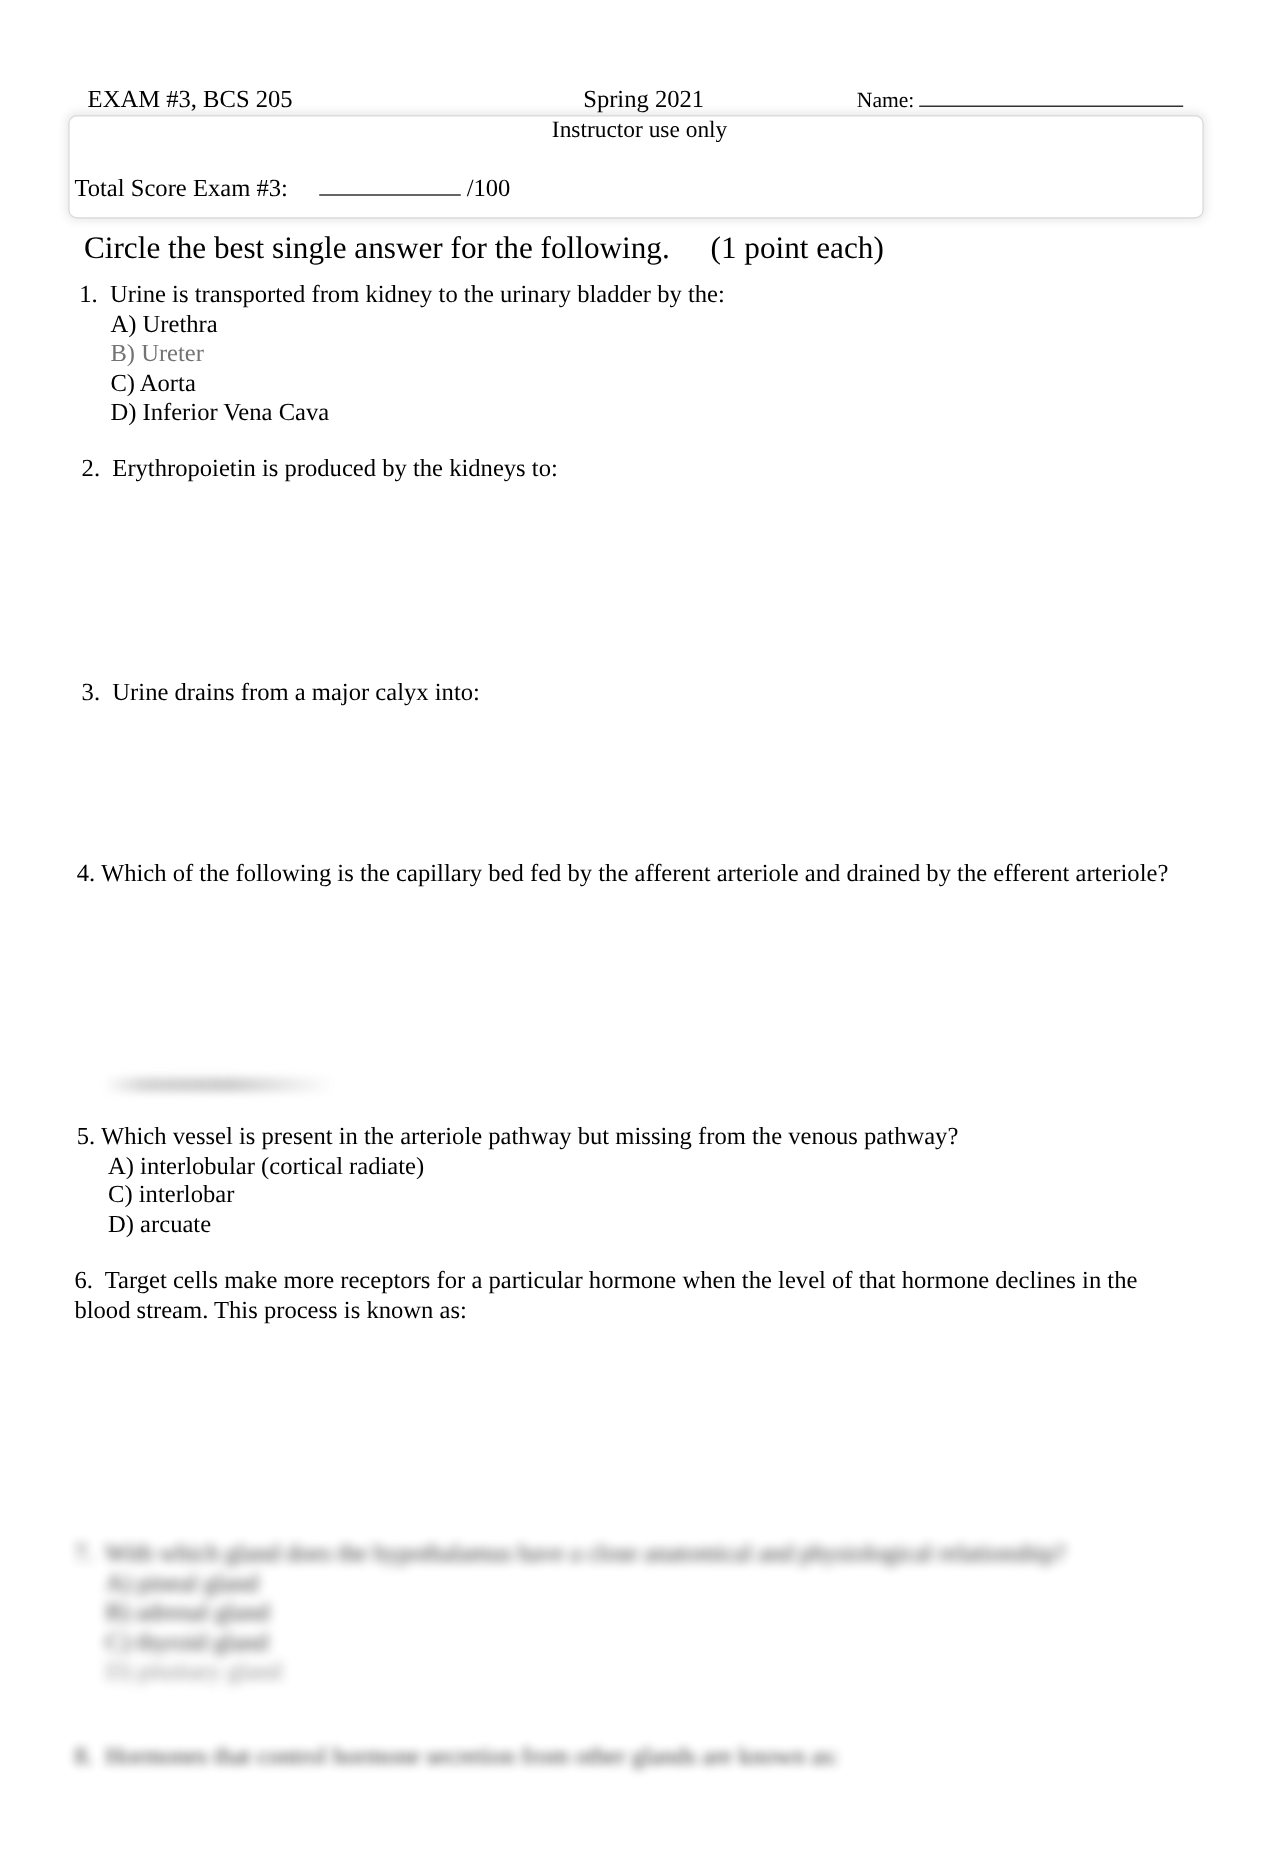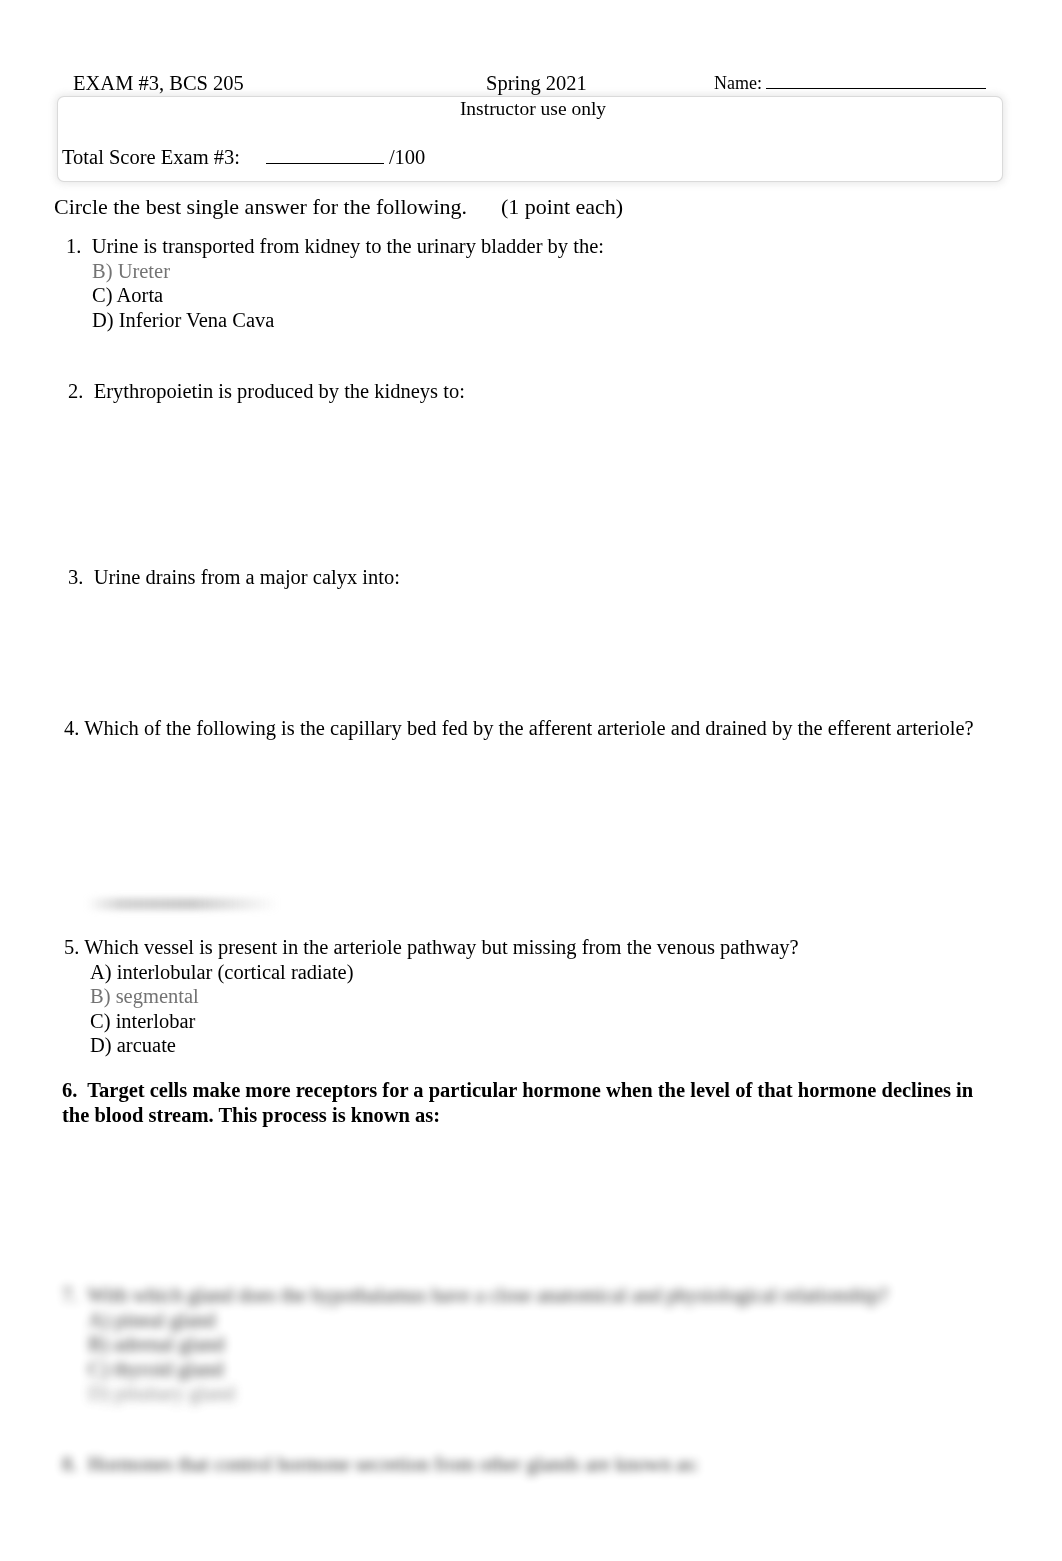--- a/index.html
+++ b/index.html
@@ -100,23 +100,23 @@
     display: inline-block;
     width: 118px;
     border-bottom: 1.6px solid #000;
     height: 0.9em;
     margin: 0 5px 0 26px;
   }
 
   
   .instructions {
     position: absolute;
-    left: 54px;
+    left: 70px;
     top: 194px;
-    font-size: 22px;
+    font-size: 26px;
     line-height: 26px;
     white-space: nowrap;
   }
   .instructions .points {
     margin-left: 34px;
   }
 
   .question {
     position: absolute;
     font-size: 20.5px;
@@ -144,21 +144,21 @@
   #q1 .options { margin-left: 26px; }
 
   #q2 { left: 68px;  top: 379px;  width: 900px; }
   #q3 { left: 68px;  top: 565px;  width: 900px; }
 
   #q4 { left: 64px;  top: 716px;  width: 950px; }
 
   #q5 { left: 64px;  top: 935px;  width: 900px; }
   #q5 .options { margin-left: 26px; }
 
-  #q6 { left: 62px;  top: 1078px; width: 925px; line-height: 25px; font-weight: bold; }
+  #q6 { left: 62px;  top: 1055px; width: 925px; line-height: 25px; }
 
   #q7 { left: 62px;  top: 1283px; width: 900px; }
   #q7 .options { margin-left: 26px; }
 
   #q8 { left: 62px;  top: 1452px; width: 900px; }
 
   
   .blurred-heavy {
     filter: blur(4.6px);
     opacity: 0.82;
@@ -207,20 +207,21 @@
   <div class="instructions">
     <span>Circle the best single answer for the following.</span><span class="points">(1 point each)</span>
   </div>
 
   <div class="question" id="q1">
     <span class="q-stem">
       <span>1.</span>&nbsp;
       <span>Urine is transported from kidney to the urinary bladder by the:</span>
     </span>
     <ul class="options">
+      <li>A) Urethra</li>
       <li class="opt-correct">B) Ureter</li>
       <li>C) Aorta</li>
       <li>D) Inferior Vena Cava</li>
     </ul>
   </div>
 
   <div class="question" id="q2">
     <span class="q-stem">
       <span>2.</span>&nbsp;
       <span>Erythropoietin is produced by the kidneys to:</span>
@@ -243,21 +244,20 @@
 
   <div class="smudge"></div>
 
   <div class="question" id="q5">
     <span class="q-stem">
       <span>5.</span>
       <span>Which vessel is present in the arteriole pathway but missing from the venous pathway?</span>
     </span>
     <ul class="options">
       <li>A) interlobular (cortical radiate)</li>
-      <li class="opt-correct">B) segmental</li>
       <li>C) interlobar</li>
       <li>D) arcuate</li>
     </ul>
   </div>
 
   <div class="question" id="q6">
     <span class="q-stem">
       <span>6.</span>&nbsp;
       <span>Target cells make more receptors for a particular hormone when the level of that hormone declines in the blood stream.  This process is known as:</span>
     </span>

